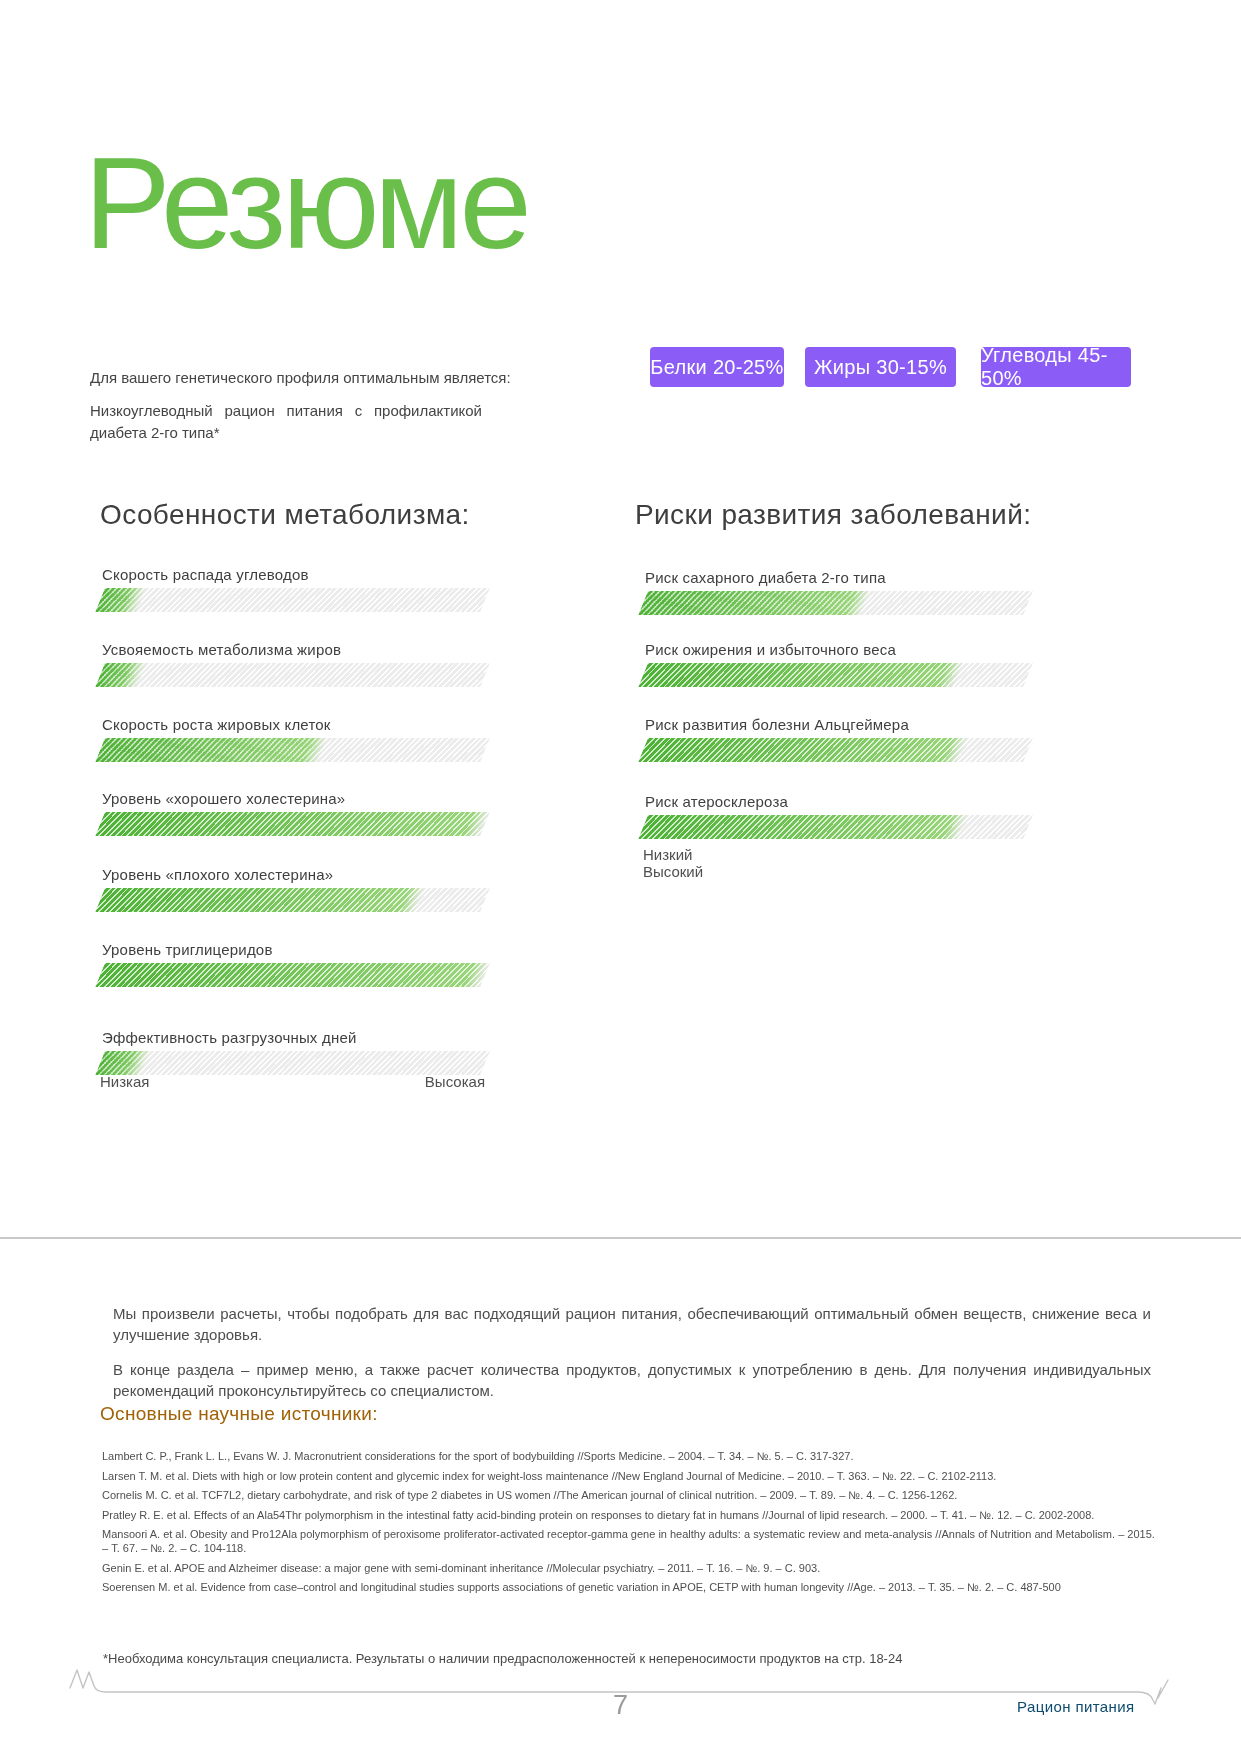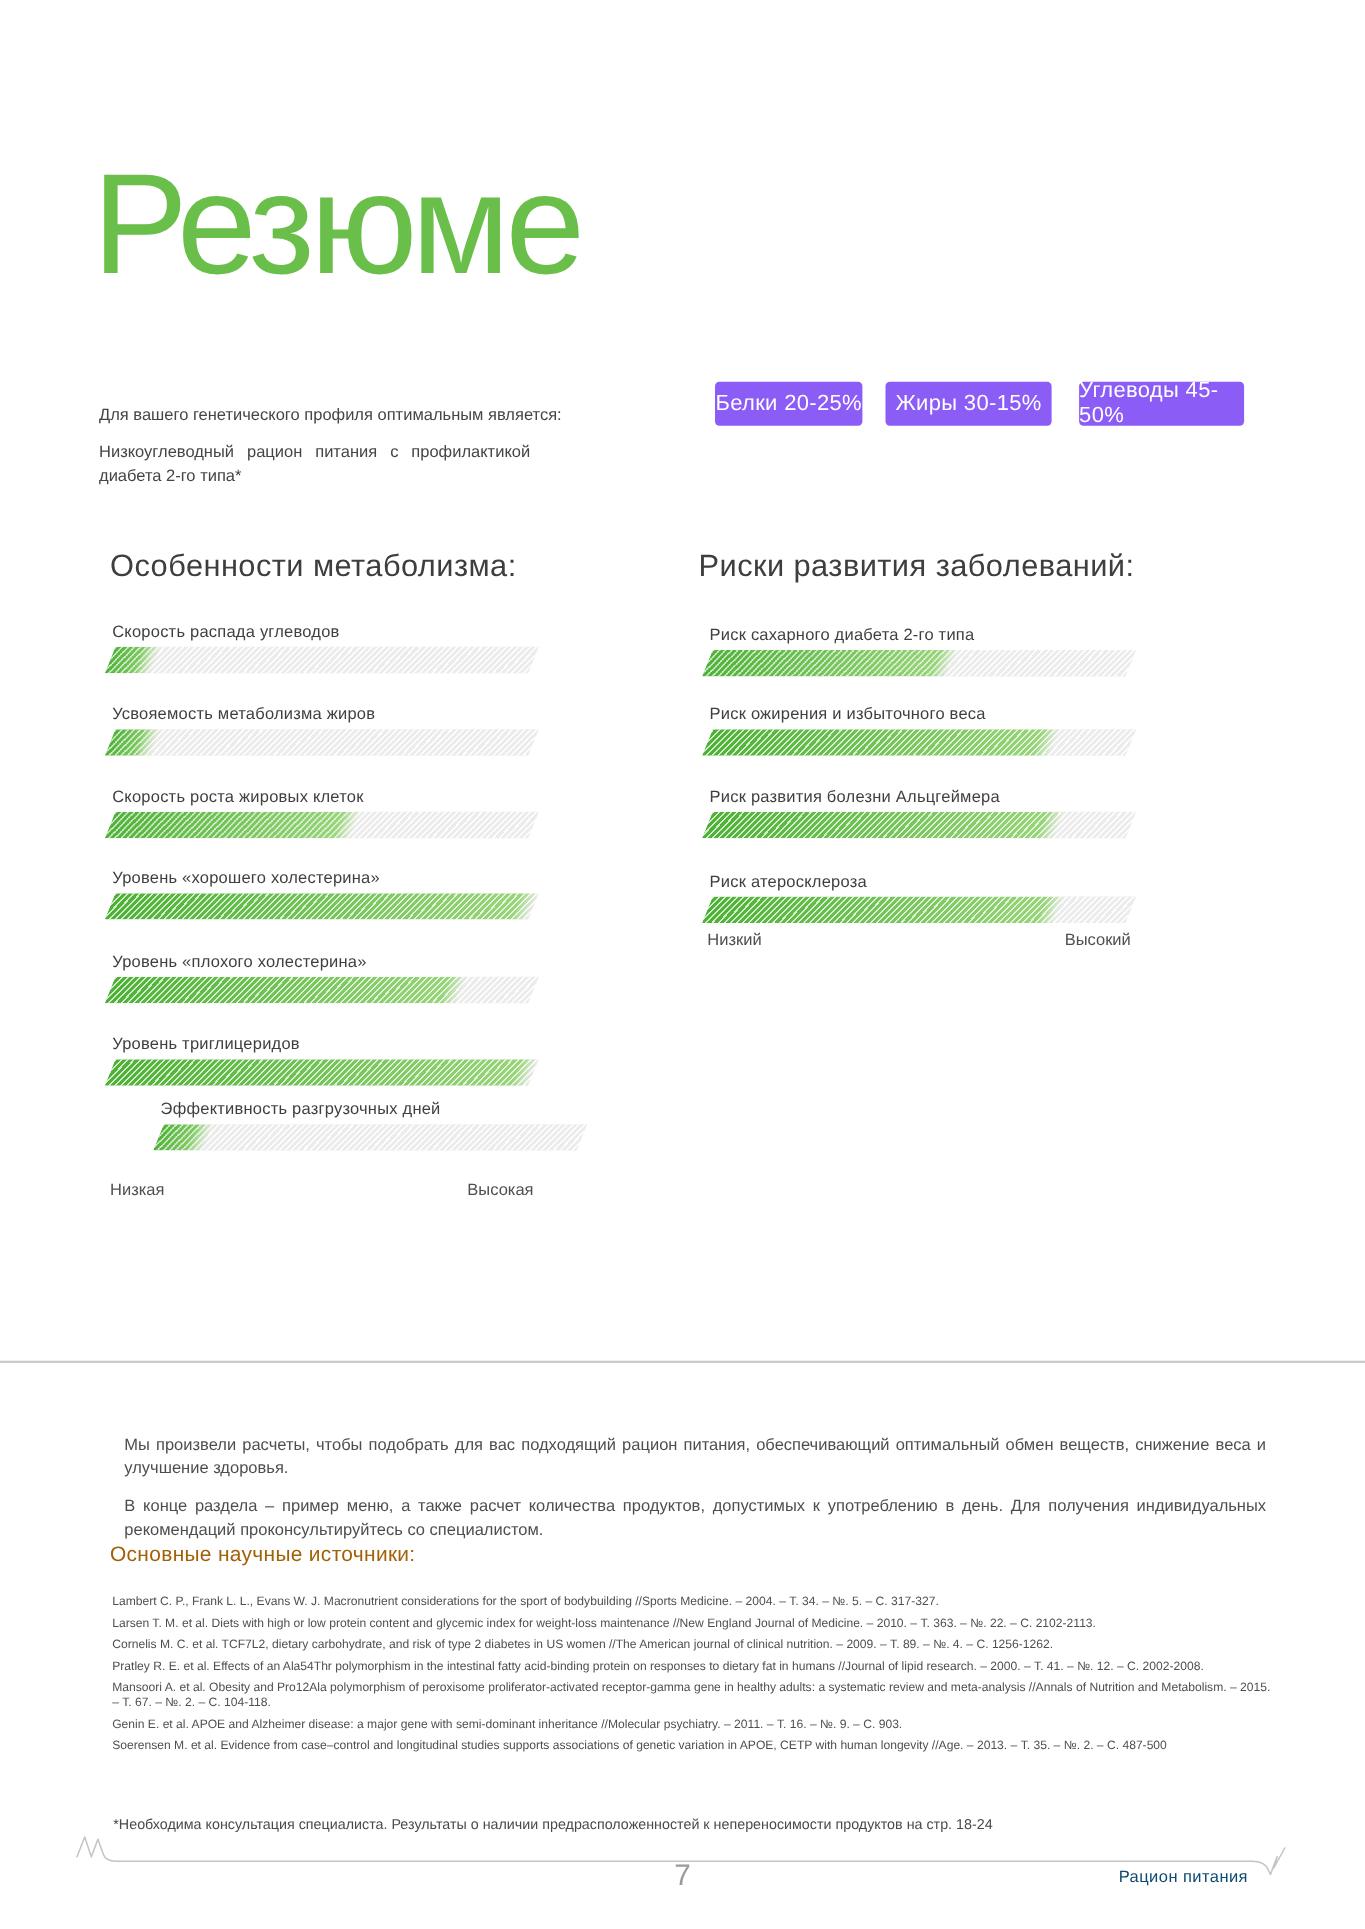--- a/index.html
+++ b/index.html
@@ -105,21 +105,21 @@
         <div class="bar-track">
           <div class="bar-fill" style="width: 83%;"></div>
         </div>
       </div>
       <div class="bar-row" style="left: 95px; width: 395px; top: 941px;">
         <div class="bar-label">Уровень триглицеридов</div>
         <div class="bar-track">
           <div class="bar-fill" style="width: 100%;"></div>
         </div>
       </div>
-      <div class="bar-row" style="left: 95px; width: 395px; top: 1000px; margin-left: 44px;">
+      <div class="bar-row" style="left: 95px; width: 395px; top: 1029px;">
         <div class="bar-label">Эффективность разгрузочных дней</div>
         <div class="bar-track">
           <div class="bar-fill" style="width: 12%;"></div>
         </div>
       </div>
     </div>
   <div id="risks-col">
       <div class="bar-row" style="left: 638px; width: 392px; top: 569px;">
         <div class="bar-label">Риск сахарного диабета 2-го типа</div>
         <div class="bar-track">
@@ -143,21 +143,21 @@
         <div class="bar-track">
           <div class="bar-fill" style="width: 83%;"></div>
         </div>
       </div>
     </div>
 
   <div class="scale-row" style="left:100px;top:1073px;width:385px;">
     <span>Низкая</span>
     <span>Высокая</span>
   </div>
-  <div class="scale-row" style="left:643px;top:846px;width:385px;">
+  <div class="scale-row" style="left:643px;top:846px;width:385px;flex-direction:column;">
     <span>Низкий</span>
     <span>Высокий</span>
   </div>
 
   <div class="divider"></div>
 
   <div class="summary">
     <p>Мы произвели расчеты, чтобы подобрать для вас подходящий рацион питания, обеспечивающий оптимальный обмен веществ, снижение веса и улучшение здоровья.</p>
     <p>В конце раздела – пример меню, а также расчет количества продуктов, допустимых к употреблению в день. Для получения индивидуальных рекомендаций проконсультируйтесь со специалистом.</p>
   </div>

